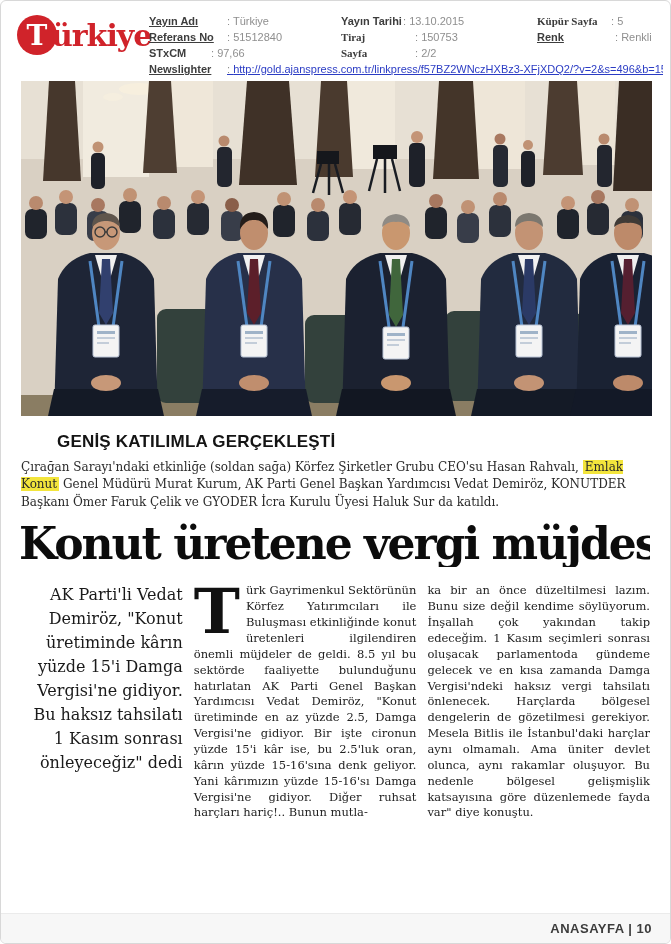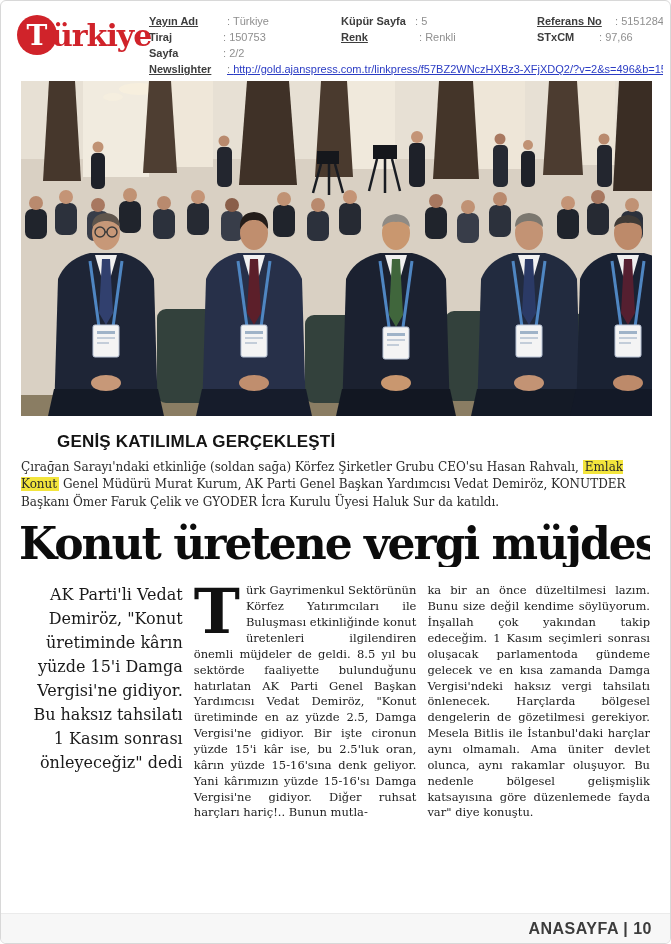--- a/index.html
+++ b/index.html
@@ -12,21 +12,21 @@
              display:flex;align-items:center;justify-content:center;
              font:bold 28px "DejaVu Serif",serif;}
   .logo-rest{margin-left:-6px;color:#d0232a;font:bold 30px "DejaVu Serif",serif;letter-spacing:-1px;}
   .meta{position:absolute;left:148px;top:12px;width:514px;font-size:11px;}
   .meta-grid{display:grid;grid-template-columns:192px 196px 126px;}
   .m-cell{height:16px;line-height:16px;white-space:nowrap;overflow:hidden;}
   .m-cell.wide{grid-column:1 / span 3;}
   .m-label{display:inline-block;font-weight:bold;color:#3d3d3d;}
   .c1 .m-label{width:78px;text-decoration:underline;}
   .c2 .m-label{width:62px;}
-  .c3 .m-label{width:74px;}
+  .c3 .m-label{width:74px;font-family:Liberation Serif, serif;}
   .m-val{color:#8f8f8f;}
   .m-val::before{content:": ";}
   .m-link{color:#2b3cc4;text-decoration:underline;cursor:pointer;}
   .m-link::before{content:": ";color:#8f8f8f;text-decoration:none;}
   
   .photo{margin:2px 20px 0 20px;width:631px;height:335px;display:block;}
   
   .capwrap{margin:16px 20px 0 20px;}
   .kicker{font:bold 17px "Liberation Sans",sans-serif;color:#141414;letter-spacing:.2px;margin-left:36px;}
   .caption{margin-top:7px;font:12px/1.45 "DejaVu Serif",serif;color:#2a2a2a;width:612px;}
@@ -37,39 +37,42 @@
   
   .cols{display:flex;gap:11px;margin:16px 20px 0 20px;}
   .col-quote{width:162px;font:16px/1.5 "DejaVu Serif",serif;color:#1a1a1a;text-align:right;}
   .col-body{width:223px;font:11.5px/1.38 "DejaVu Serif",serif;color:#222;text-align:justify;}
   .dropcap{float:left;font:bold 62px/0.82 "DejaVu Serif",serif;color:#111;
            padding:4px 6px 0 0;}
   
   .footer{position:absolute;left:0;right:0;bottom:0;height:29px;background:#f7f7f7;
           border-top:1px solid #ebebeb;}
   .footer-text{float:right;margin-right:18px;line-height:29px;
-               font-weight:bold;font-size:16px;color:#3c3c3c;letter-spacing:.5px;margin-left:25px;}
+               font-weight:bold;font-size:13px;color:#3c3c3c;letter-spacing:.5px;margin-left:25px;}
 </style>
 </head>
 <body>
 
 <div class="page">
 
   <div class="header">
     <div class="logo">
       <div class="logo-disc">
         <span>T</span>
       </div>
       <span class="logo-rest">ürkiye</span>
     </div>
 
     <div class="meta">
       <div class="meta-grid">
         <div class="m-cell c1">
           <span class="m-label">Yayın Adı</span><span class="m-val">Türkiye</span>
+        </div>
+        <div class="m-cell c2">
+          <span class="m-label">Yayın Tarihi</span><span class="m-val">13.10.2015</span>
         </div>
         <div class="m-cell c3">
           <span class="m-label">Küpür Sayfa</span><span class="m-val">5</span>
         </div>
         <div class="m-cell c1">
           <span class="m-label">Referans No</span><span class="m-val">51512840</span>
         </div>
         <div class="m-cell c3">
           <span class="m-label">Tiraj</span><span class="m-val">150753</span>
         </div>

